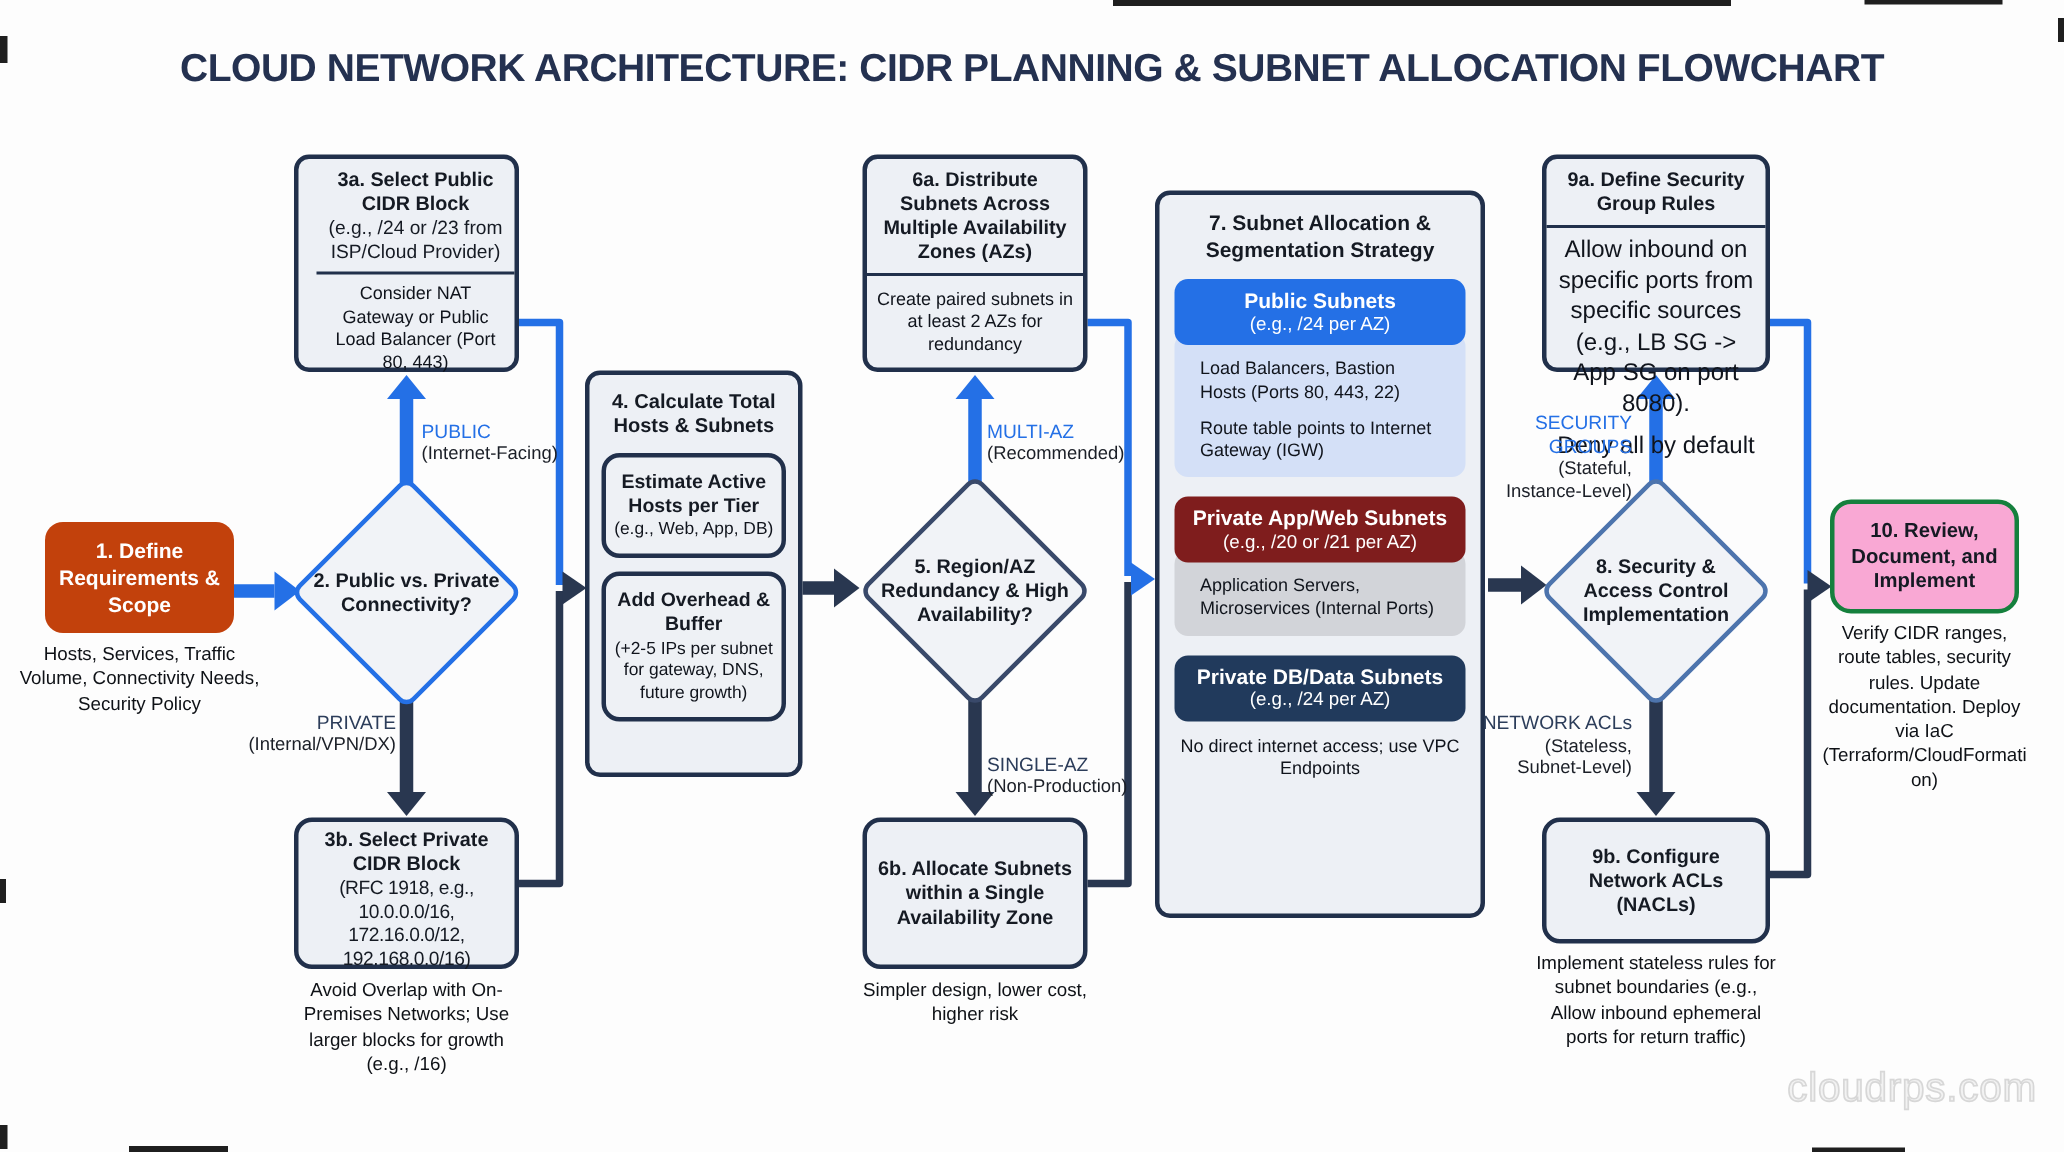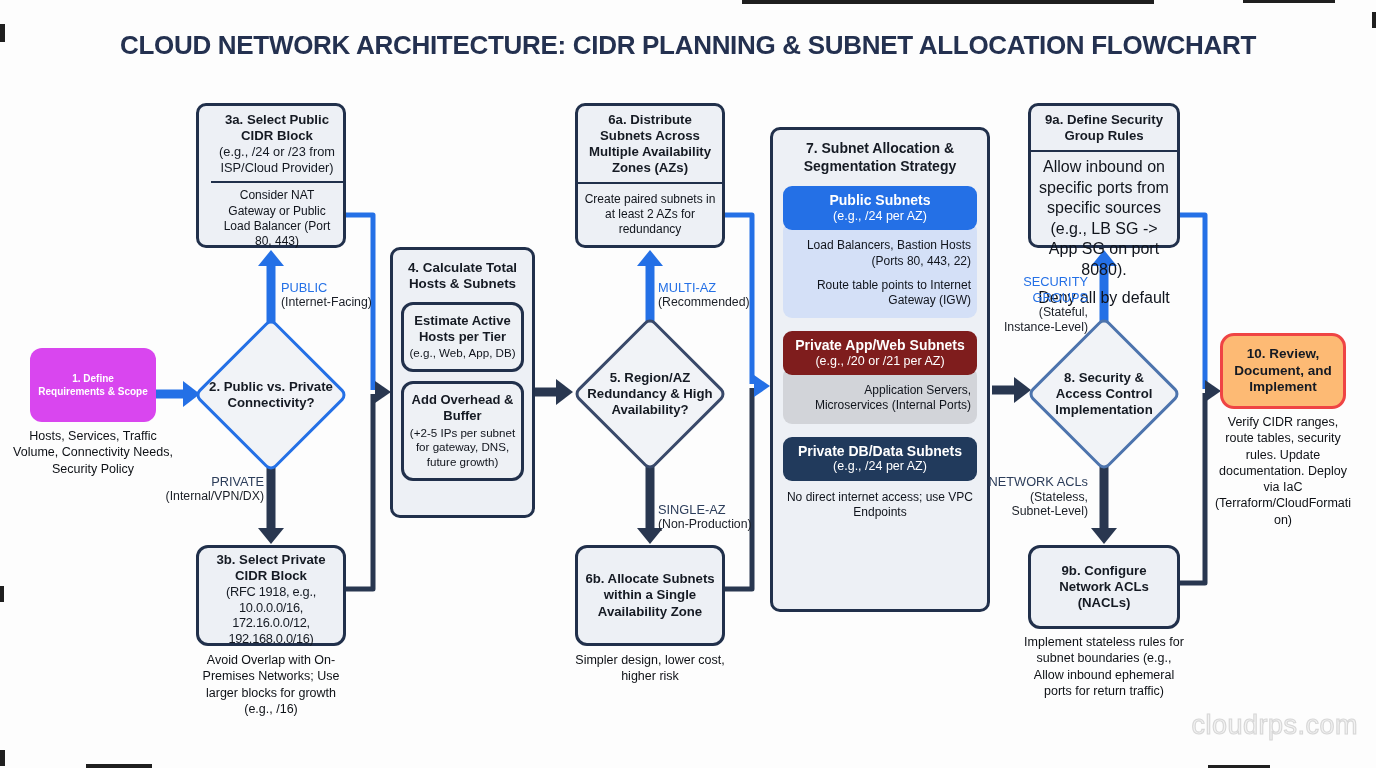--- a/index.html
+++ b/index.html
@@ -15,24 +15,24 @@
   .sect-title{flex:1.15;display:flex;flex-direction:column;align-items:center;justify-content:center;
               padding:6px 5px;font-size:13.2px;font-weight:700;line-height:1.22;}
   .sect-title .sub{font-weight:400;font-size:12.8px;display:block;}
   .divider{border-top:2.5px solid #21304b;height:0;}
   .sect-detail{flex:1;display:flex;align-items:center;justify-content:center;
                padding:5px 6px;font-size:12px;line-height:1.28;font-weight:400;color:#10141c;}
   .sect-detail-col{flex-direction:column;gap:8px;}
   .sect-detail-col div{display:block;}
   .cidr-list{letter-spacing:-0.3px;font-size:11.6px;}
   
-  .start-box{background:#d946ef;border-radius:12px;display:flex;align-items:center;justify-content:center;
-             color:#fff;font-size:10px;font-weight:700;text-align:center;line-height:1.3;padding:4px 8px;}
-  
-  .end-box{background:#fdba74;border:3px solid #ef4444;border-radius:14px;display:flex;align-items:center;
+  .start-box{background:#c2410c;border-radius:12px;display:flex;align-items:center;justify-content:center;
+             color:#fff;font-size:14px;font-weight:700;text-align:center;line-height:1.3;padding:4px 8px;}
+  
+  .end-box{background:#f9a8d4;border:3px solid #15803d;border-radius:14px;display:flex;align-items:center;
            justify-content:center;font-size:13.5px;font-weight:700;text-align:center;line-height:1.25;padding:4px 7px;}
   
   .diamond{width:150px;height:150px;}
   .diamond .shape{position:absolute;left:50%;top:50%;width:104px;height:104px;
                   transform:translate(-50%,-50%) rotate(45deg);background:#f1f3f7;border-radius:8px;}
   .d2-border{border:3.5px solid #2470e6;}
   .d5-border{border:3.5px solid #39496a;}
   .d8-border{border:3.5px solid #4d74ad;}
   .diamond .dtext{position:absolute;inset:12px;display:flex;align-items:center;justify-content:center;
                   text-align:center;font-size:13.2px;font-weight:700;line-height:1.22;}
@@ -45,22 +45,22 @@
   
   .box7{padding:10px 10px 10px;}
   .b7-title{font-size:14px;font-weight:700;line-height:1.25;margin-bottom:11px;}
   .sect7{position:relative;margin-bottom:13px;}
   .pill{position:relative;z-index:2;border-radius:9px;color:#fff;text-align:center;padding:6px 4px;}
   .pill-h{font-size:14px;font-weight:700;line-height:1.2;}
   .pill-s{font-size:12.5px;line-height:1.25;}
   .blue-pill{background:#2470e6;}
   .gray-pill{background:#7f1d1d;}
   .db-pill{background:#213a5c;margin-bottom:0;}
-  .tint{position:relative;z-index:1;border-radius:9px;margin-top:-8px;padding:16px 6px 10px;
-        text-align:right;font-size:12px;line-height:1.26;color:#10141c;}
+  .tint{position:relative;z-index:1;border-radius:9px;margin-top:-8px;padding:16px 17px 10px;
+        text-align:left;font-size:12px;line-height:1.26;color:#10141c;}
   .blue-tint{background:#d4e0f7;}
   .gray-tint{background:#d2d4d9;}
   .tl{margin-bottom:9px;}
   .tl:last-child{margin-bottom:0;}
   .dbtext{margin-top:9px;text-align:center;font-size:12px;font-weight:500;line-height:1.27;color:#10141c;}
   .dbtext div{display:block;}
   
   .note{position:absolute;z-index:2;text-align:center;font-size:12.5px;font-weight:500;
         line-height:1.3;color:#0e1116;overflow-wrap:break-word;}
   .elabel{position:absolute;z-index:3;font-size:12.3px;line-height:1.18;color:#1b1f27;}

